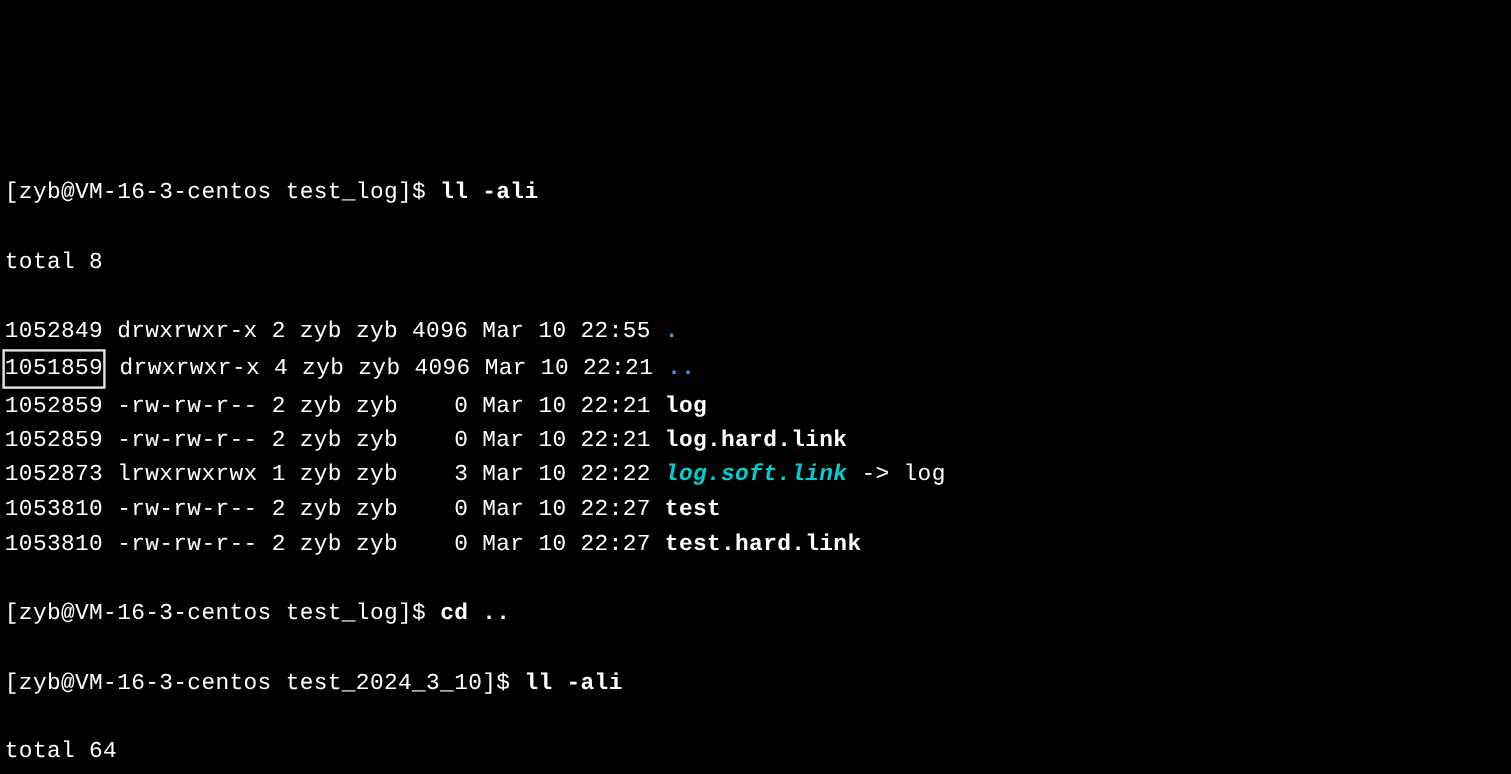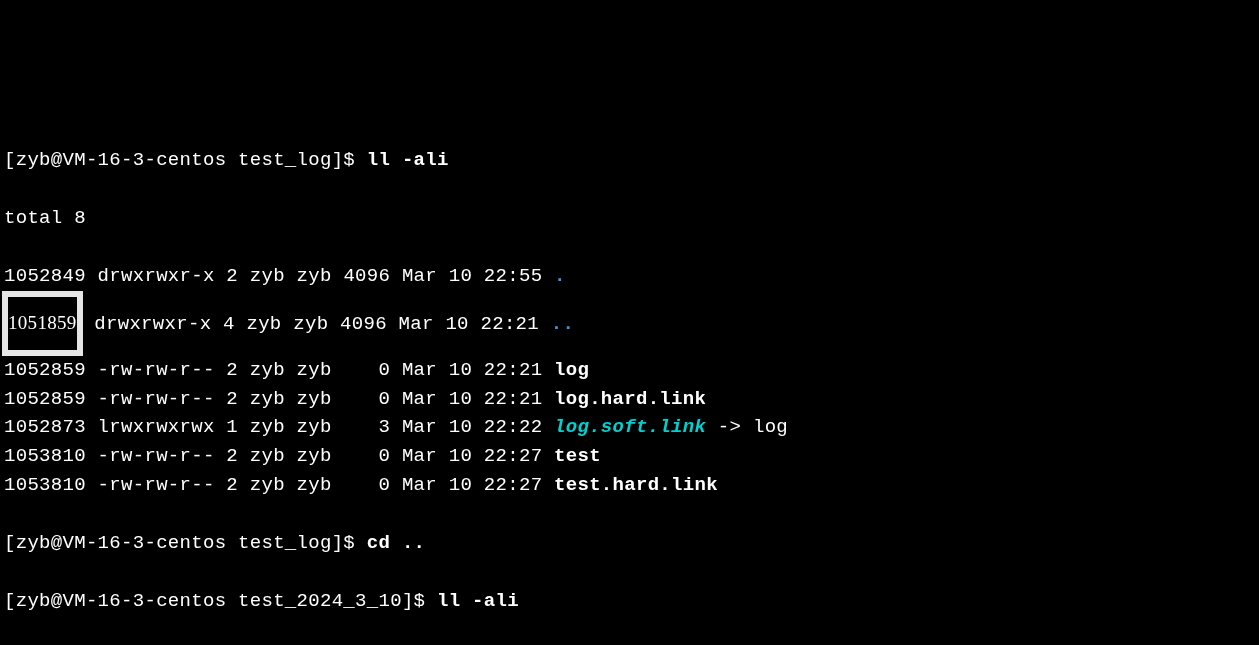--- a/index.html
+++ b/index.html
@@ -20,25 +20,24 @@
     .terminal {
       width: 1259px;
       height: 645px;
       position: relative;
     }
     .white { color: #ffffff; }
     .blue { color: #3d95e3; font-weight: bold; }
     .cyan { color: #00d0d0; font-weight: bold; font-style: italic; }
     .bold { font-weight: bold; margin-top: 16px; }
     .highlight {
-      border: 6px solid #e5e5e5;
+      border: 2px solid #e5e5e5;
       display: inline-block;
-      padding: 12px 0px;
+      padding: 0 0px;
       margin-left: -2px;
-      font-family: Liberation Serif, serif;
     }
     .line {
       display: block;
     }
     span { white-space: pre; }
   </style>
 </head>
 <body>
 
 

